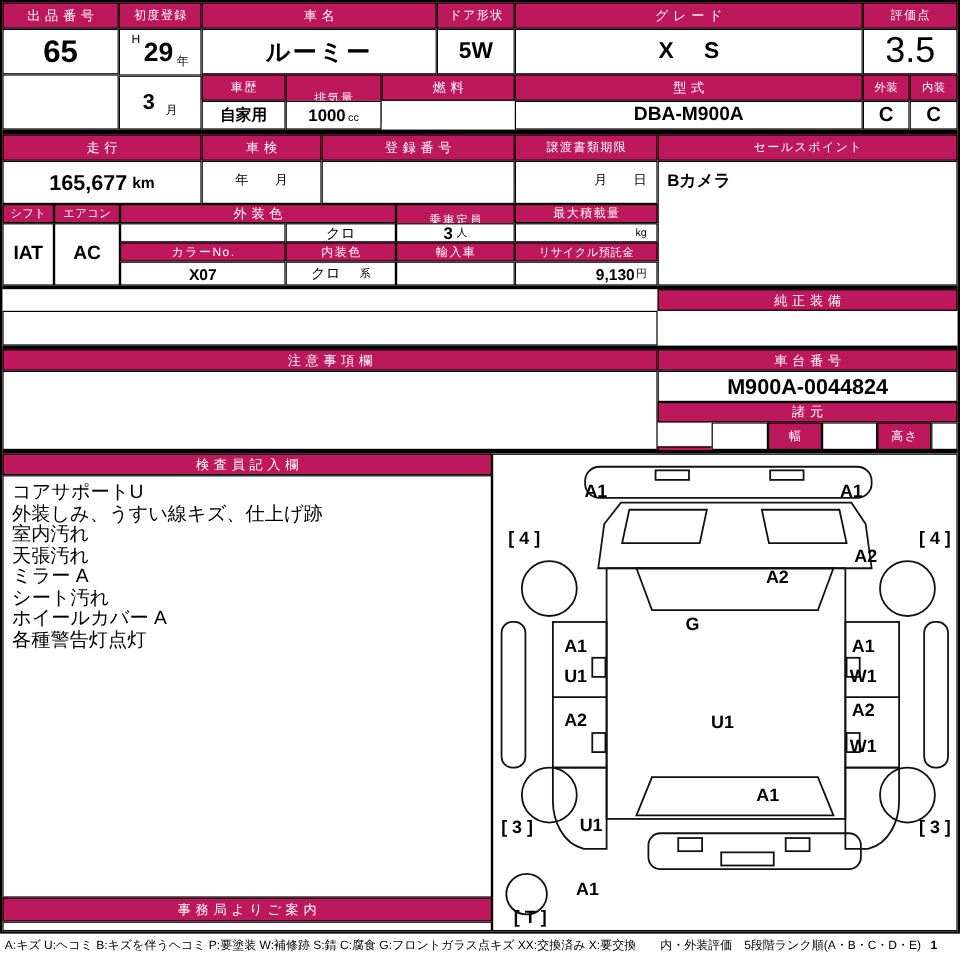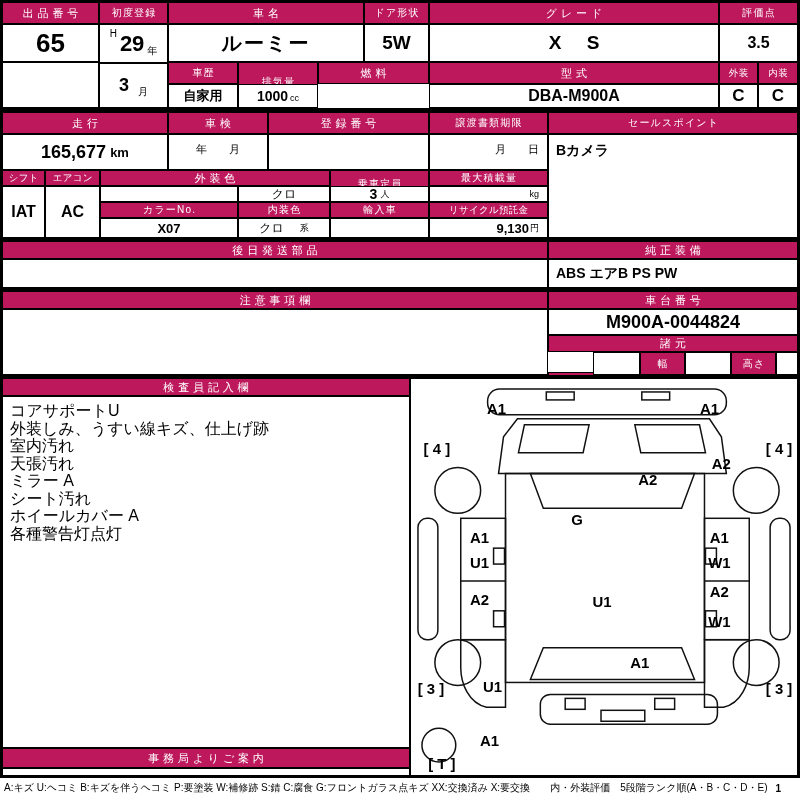--- a/index.html
+++ b/index.html
@@ -7,21 +7,21 @@
   .frame{position:absolute;left:0;top:0;width:796px;height:774px;border:2px solid #000;}
   .cell{position:absolute;box-sizing:border-box;border:1px solid #000;background:#fff;display:flex;align-items:center;justify-content:center;overflow:hidden;white-space:nowrap;}
   .hdr{background:#be185d;color:#fff;font-size:11px;letter-spacing:.35em;text-indent:.35em;font-weight:normal;}
   .hdr.s{font-size:10px;letter-spacing:.12em;text-indent:.12em;}
   .hdr.xs{font-size:9.5px;letter-spacing:.03em;text-indent:.03em;}
   .thick{position:absolute;background:#000;}
   .left{justify-content:flex-start;padding-left:7px;}
   .right{justify-content:flex-end;padding-right:8px;}
   .top{align-items:flex-start;padding-top:7px;}
   .b26{font-size:26px;font-weight:bold;}
-  .b23{font-size:16px;font-weight:bold;}
+  .b23{font-size:30px;font-weight:normal;}
   .b22{font-size:22px;font-weight:bold;}
   .b20{font-size:20px;font-weight:bold;}
   .b19{font-size:19px;font-weight:bold;}
   .b18{font-size:18px;font-weight:bold;}
   .b17{font-size:17px;font-weight:bold;}
   .b16{font-size:16px;font-weight:bold;}
   .b14{font-size:14px;font-weight:bold;}
   .b13{font-size:13px;font-weight:bold;}
   .b12{font-size:12px;font-weight:bold;margin-top:44px;}
   .n12{font-size:12px;}
@@ -142,24 +142,22 @@
   <div class="cell hdr s" style="left:429px;top:170px;width:119px;height:16px">最大積載量</div>
   <div class="cell u9 right" style="left:429px;top:186px;width:119px;height:16px">kg</div>
   <div class="cell hdr xs" style="left:429px;top:202px;width:119px;height:16px">リサイクル預託金</div>
   <div class="cell right" style="left:429px;top:218px;width:119px;height:20px">
     <span class="b13">9,130</span>
     <span class="u9" style="margin-left:1px">円</span>
   </div>
 
   <div class="thick" style="left:2px;top:238px;width:796px;height:3px"></div>
 
-  <div class="cell hdr" style="left:2px;top:241px;width:546px;height:18px">後日発送部品</div>
   <div class="cell" style="left:2px;top:259px;width:546px;height:29px"></div>
   <div class="cell hdr" style="left:548px;top:241px;width:250px;height:18px">純正装備</div>
-  <div class="cell b14 left" style="left:548px;top:259px;width:250px;height:29px">ABS エアB PS PW</div>
 
   <div class="thick" style="left:2px;top:288px;width:796px;height:3px"></div>
 
   <div class="cell hdr" style="left:2px;top:291px;width:546px;height:18px">注意事項欄</div>
   <div class="cell" style="left:2px;top:309px;width:546px;height:66px"></div>
 
   <div class="cell hdr" style="left:548px;top:291px;width:250px;height:18px">車台番号</div>
   <div class="cell b18" style="left:548px;top:309px;width:250px;height:26px">M900A-0044824</div>
   <div class="cell hdr" style="left:548px;top:335px;width:250px;height:17px">諸元</div>
   <div class="cell hdr s" style="left:548px;top:372px;width:52px;height:23px">長さ</div>

